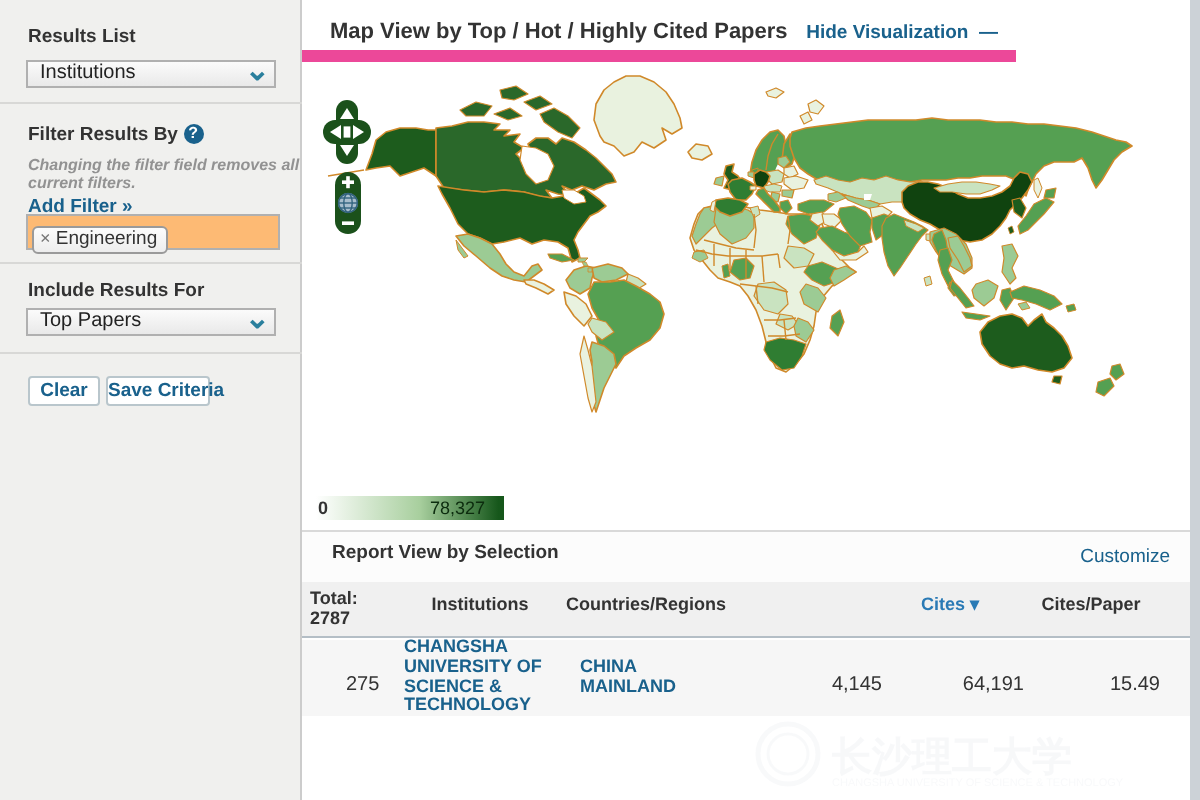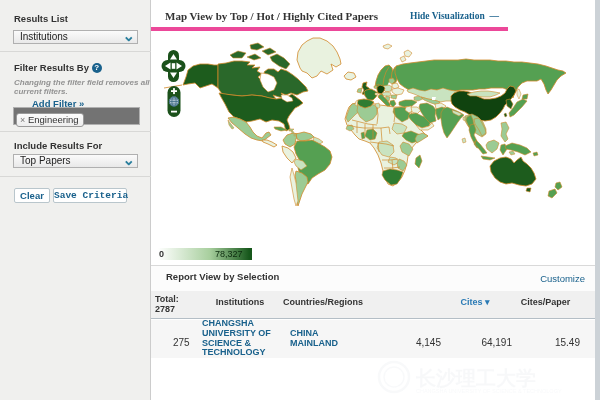--- a/index.html
+++ b/index.html
@@ -5,28 +5,28 @@
 #page { position:relative; width:600px; height:400px; }
 
 
 #sidebar { position:absolute; left:0; top:0; width:151px; height:400px; background:#f0f0ee; border-right:1px solid #cccccc; }
 .divider { position:absolute; left:0; width:151px; height:1px; background:#d8d8d6; }
 .sb-label { position:absolute; font-size:9.5px; font-weight:bold; color:#333; }
 .sb-select { position:absolute; left:13px; width:125px; height:14px; background:linear-gradient(#fbfbfb,#e9e9e9); border:1px solid #b0b0b0; font-size:10px; color:#222; line-height:12px; padding-left:6px; }
 .sb-select .chev { position:absolute; right:2px; top:-1px; color:#2a7f9d; font-size:15px; font-weight:bold; line-height:11px; }
 .help { display:inline-block; width:10px; height:10px; border-radius:50%; background:#19618c; color:#fff; font-size:8px; font-weight:bold; text-align:center; line-height:10px; vertical-align:1px; }
 .hint { position:absolute; left:14px; top:79px; width:140px; font-size:8px; font-style:italic; color:#929292; font-weight:bold; line-height:1.12; white-space:nowrap; }
-.addfilter { position:absolute; left:14px; top:98px; font-size:9.5px; font-weight:bold; color:#19618c;margin-left:18px; }
-.tagbox { position:absolute; left:13px; top:107px; width:127px; height:18px; background:#737373; border:1px solid #b0b0b0; padding:1px 2px; }
+.addfilter { position:absolute; left:14px; top:98px; font-size:9.5px; font-weight:bold; color:#19618c; }
+.tagbox { position:absolute; left:13px; top:107px; width:127px; height:18px; background:#fdba74; border:1px solid #b0b0b0; padding:1px 2px; }
 .tag { display:inline-block; border:1px solid #9a9a9a; border-radius:3px; background:linear-gradient(#fcfcfc,#ededed); font-size:9.5px; color:#333; padding:0px 4px 1px 3px; }
 .tag .x { color:#777; font-size:9px; }
 .btn { position:absolute; background:#fff; border:1px solid #b9c6cc; border-radius:2px; color:#19618c; font-size:9.5px; font-weight:bold; text-align:center; line-height:13px; height:15px; white-space:nowrap; }
 
 
-#maphead { position:absolute; left:151px; top:0; width:357px; height:31px; border-bottom:4px solid #ec4899; background:#fff;font-family:Liberation Serif, serif; }
+#maphead { position:absolute; left:151px; top:0; width:357px; height:31px; border-bottom:6px solid #ec4899; background:#fff; }
 #maphead .t { position:absolute; left:14px; top:10px; font-size:11px; font-weight:bold; color:#333; }
 #maphead .r { position:absolute; right:9px; top:11px; font-size:9.5px; font-weight:bold; color:#19618c; }
 
 
 #legend { position:absolute; left:158px; top:248px; width:94px; height:12px; background:linear-gradient(to right,#ffffff,#a8cf9e 55%,#16571b 97%); }
 #legend .z { position:absolute; left:1px; top:1px; font-size:9px; font-weight:bold; color:#333; }
 #legend .m { position:absolute; left:57px; top:1px; font-size:9px; color:#0c2c0e; }
 
 
 #rephead { position:absolute; left:151px; top:265px; width:444px; height:40px; background:#fcfcfc; border-top:1px solid #d9d9d9; border-bottom:1px solid #cfcfcf; }
@@ -52,21 +52,21 @@
   <div class="divider" style="top:51px;"></div>
   <div class="sb-label" style="left:14px;top:62px;">Filter Results By <span class="help">?</span></div>
   <div class="hint">Changing the filter field removes all<br>current filters.</div>
   <div class="addfilter">Add Filter »</div>
   <div class="tagbox"><span class="tag"><span class="x">×</span> Engineering</span></div>
   <div class="divider" style="top:131px;"></div>
   <div class="sb-label" style="left:14px;top:140px;">Include Results For</div>
   <div class="sb-select" style="top:154px;">Top Papers<span class="chev">⌄</span></div>
   <div class="divider" style="top:176px;"></div>
   <div class="btn" style="left:14px;top:188px;width:36px;">Clear</div>
-  <div class="btn" style="left:53px;top:188px;width:74px;font-family:Liberation Mono, monospace;">Save Criteria</div>
+  <div class="btn" style="left:53px;top:188px;width:52px;">Save Criteria</div>
 </div>
 
 <div id="maphead">
       <span class="t">Map View by Top / Hot / Highly Cited Papers</span>
       <span class="r">Hide Visualization &nbsp;—</span>
     </div>
 
 <svg width="445" height="235" viewBox="150 30 445 235" style="position:absolute;left:150px;top:30px">
 <polygon points="183,85 186,77 188,70 193,66 200,64 208,64 214,65 218,65 218,88 212,84 206,86 200,88 195,83 188,84" fill="#1d5c1d" stroke="#d0892a" stroke-width="0.8" stroke-linejoin="round"></polygon>
 <polygon points="218,88 218,64 226,63 234,61 242,61 250,62 247,65 255,65 252,68 260,67 257,71 262,74 258,77 262,81 266,77 264,72 268,69 274,69 278,72 281,69 287,71 293,75 298,79 302,83 306,87 308,91 303,92 297,95 291,93 286,95 281,93 285,98 279,97 273,95 276,99 269,98 262,96 252,95 242,96 232,95 222,94" fill="#2a682a" stroke="#d0892a" stroke-width="0.8" stroke-linejoin="round"></polygon>

